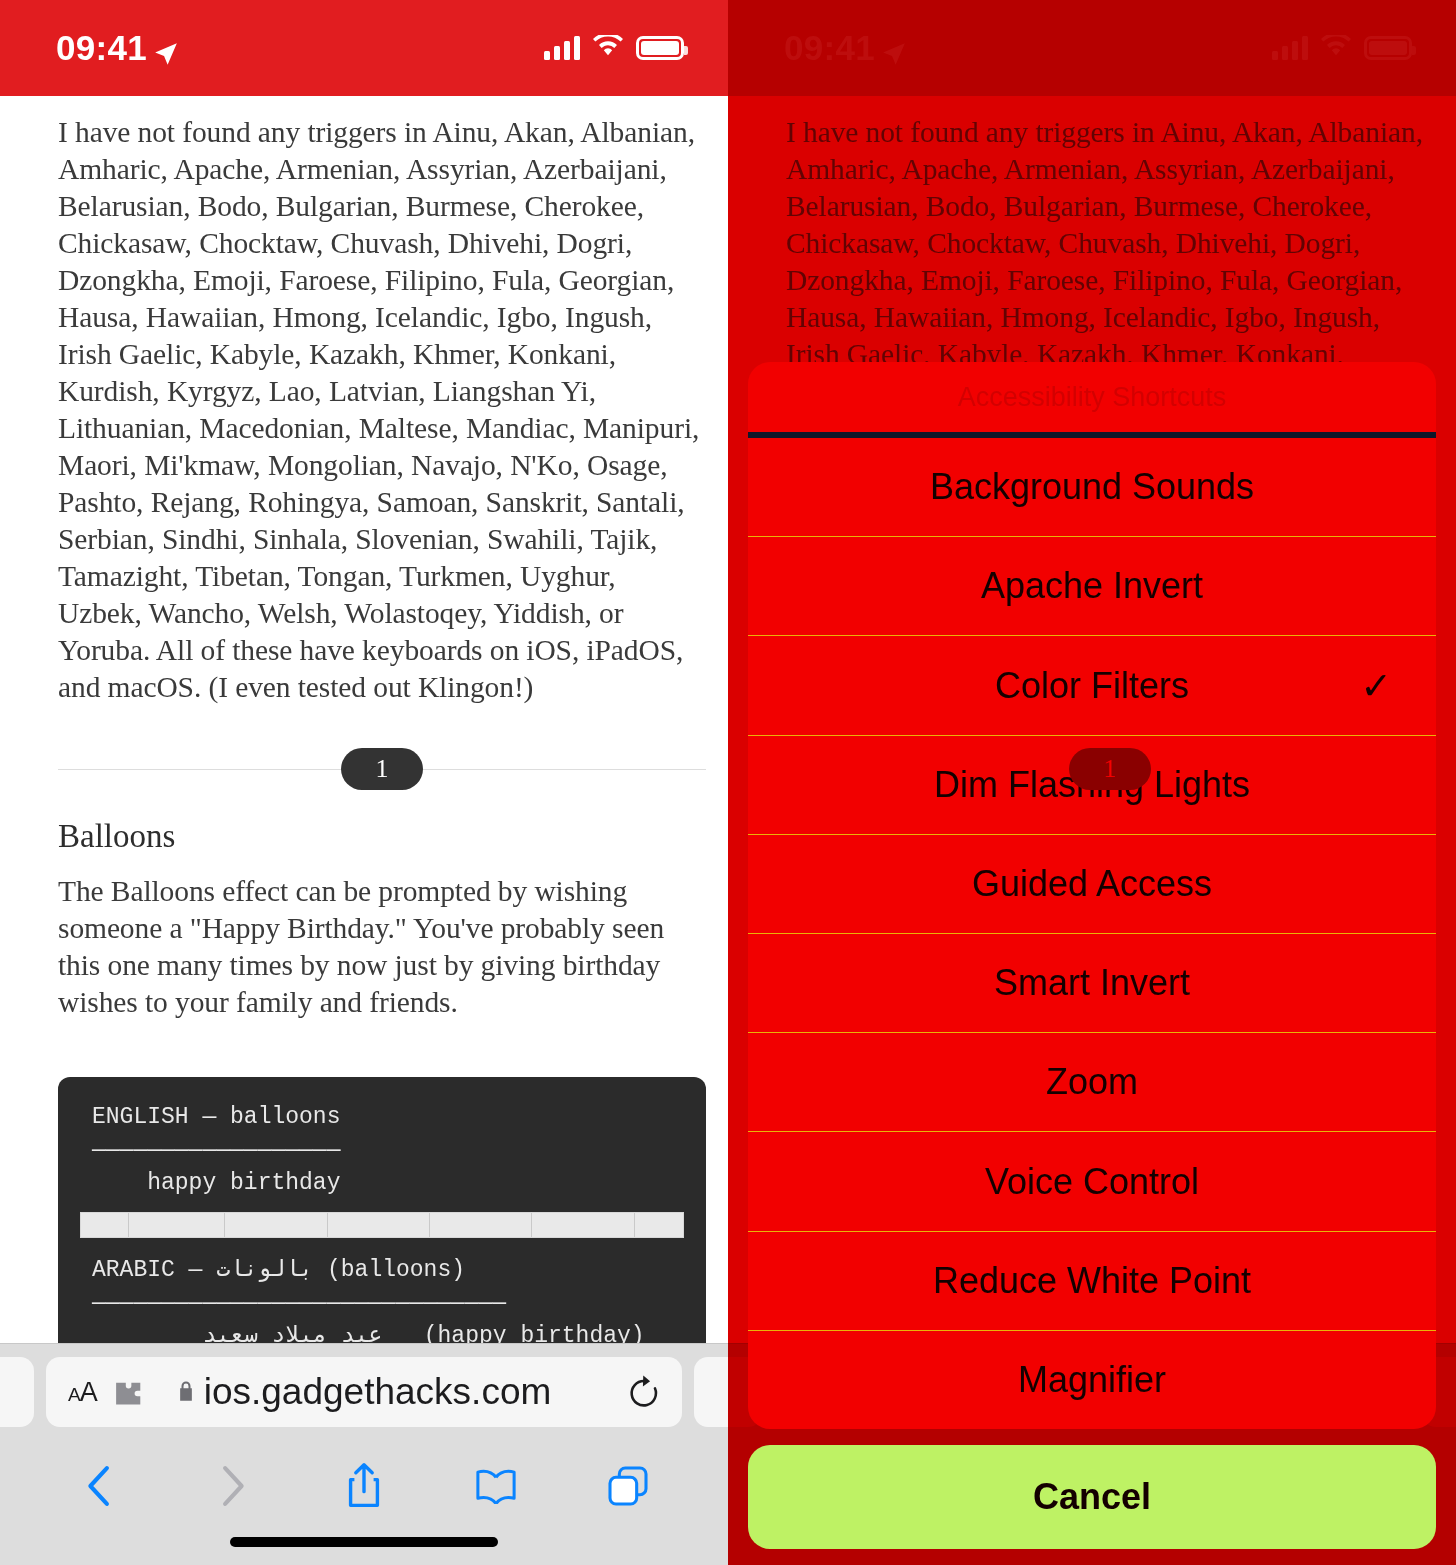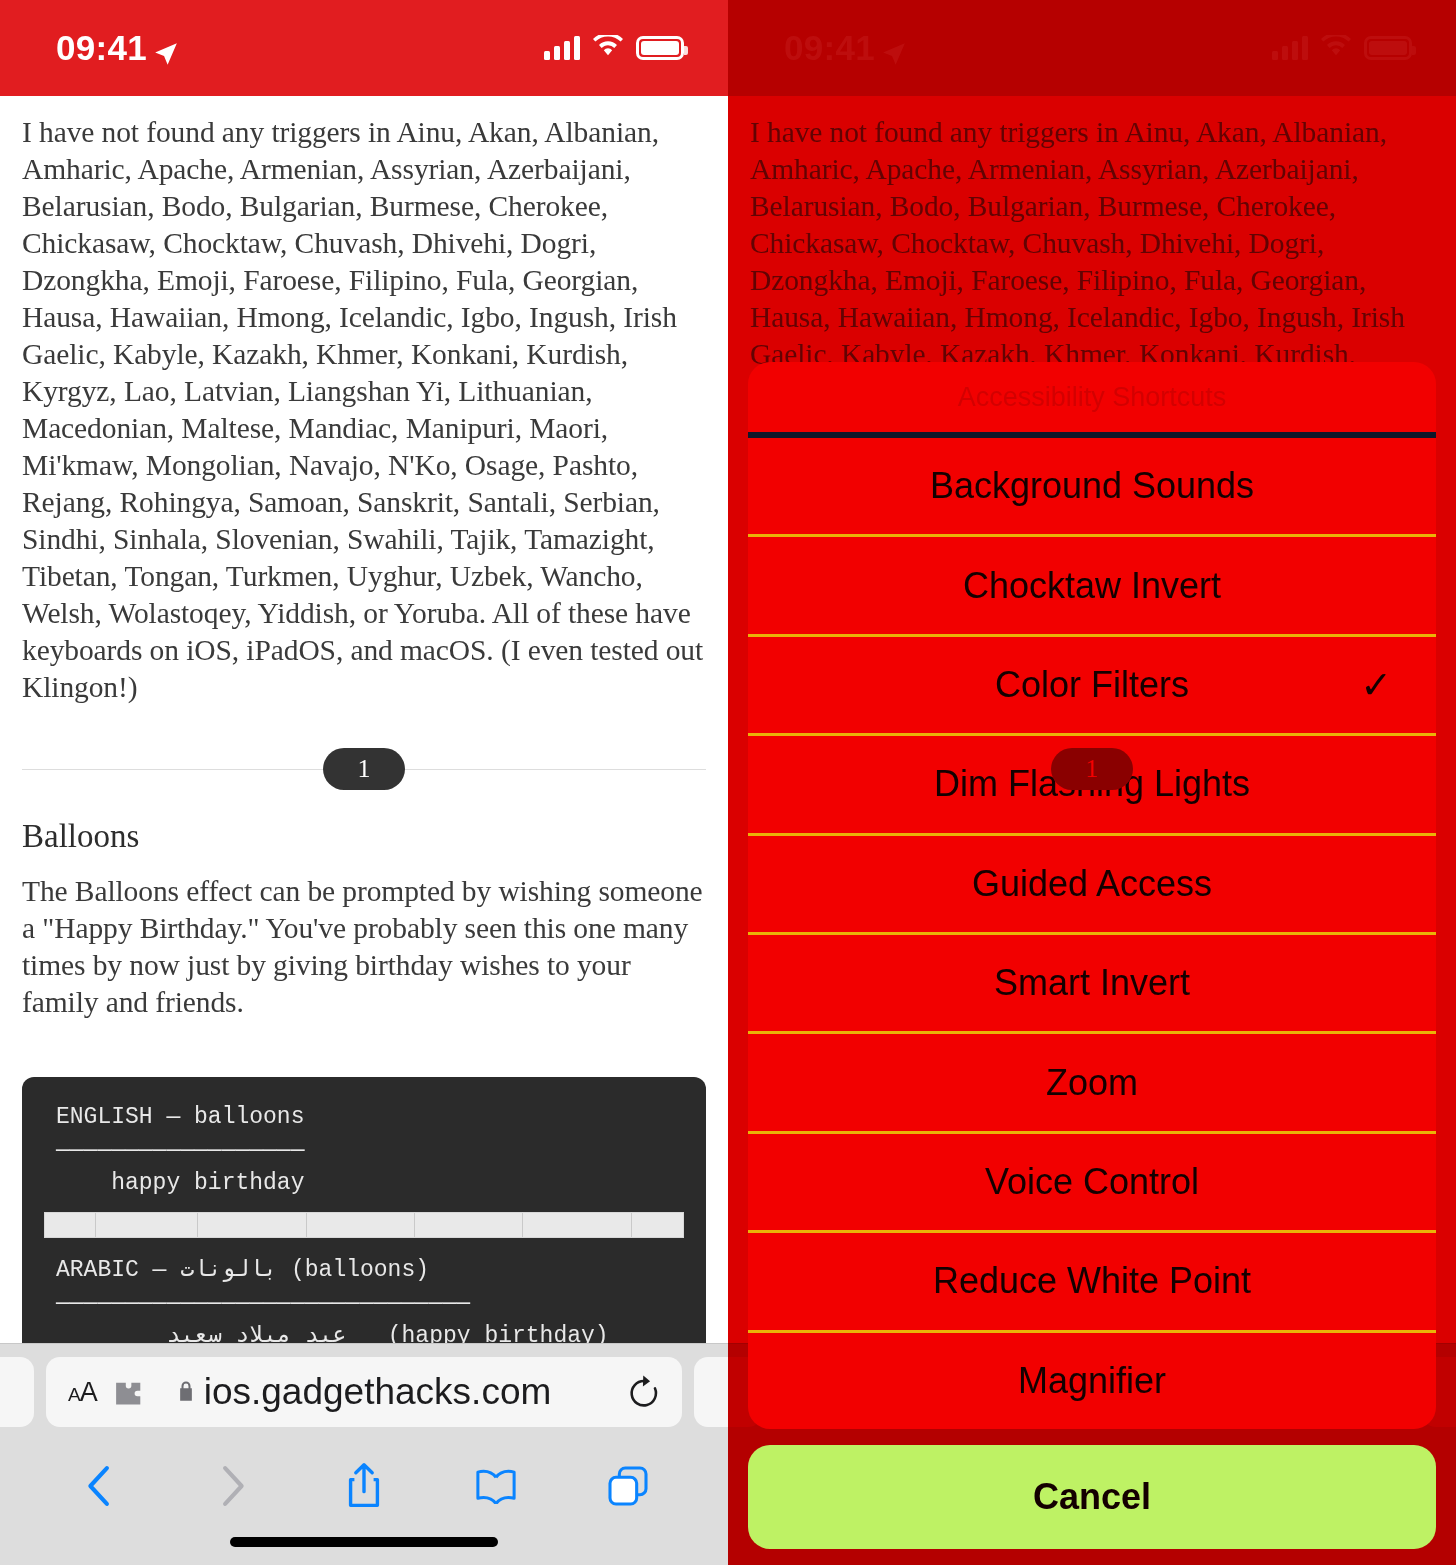--- a/index.html
+++ b/index.html
@@ -27,21 +27,21 @@
   .sb-right { display: flex; align-items: center; gap: 13px; }
   .bars { display: flex; align-items: flex-end; gap: 4px; height: 24px; }
   .bars i { display:block; width: 6px; background: #fff; border-radius: 1.5px; }
   .bars i:nth-child(1){height:9px} .bars i:nth-child(2){height:14px}
   .bars i:nth-child(3){height:19px} .bars i:nth-child(4){height:24px}
   .batt { width: 48px; height: 24px; border: 3px solid #fff; border-radius: 7px; position: relative; padding: 2px; }
   .batt:after { content:""; position:absolute; right:-7px; top:7px; width:4px; height:9px; background:#fff; border-radius:0 2px 2px 0; opacity:.85;}
   .batt em { display:block; height:100%; background:#fff; border-radius:3px; }
 
   
-  .article { padding: 0 22px; background:#fff; }
+  .article { padding: 0 22px; background:#fff;margin-left:36px; }
   .para {
     font-family: "Liberation Serif", serif;
     font-size: 29.5px; line-height: 37px; color: #3a3a3a;
     margin-top: 18px; letter-spacing: -0.1px;
   }
   .divider-wrap { position: relative; height: 70px; margin: 28px 0 10px; display:flex; align-items:center; justify-content:center;}
   .divider-wrap:before { content:""; position:absolute; left:0; right:0; top:50%; height:1px; background:#dddddd; }
   .pagepill {
     position: relative; z-index:2; background:#333333; color:#fff;
     font-family:"Liberation Serif", serif; font-size:26px;
@@ -125,21 +125,21 @@
     flex: 1 1 auto; display:flex; flex-direction:column;
   }
   .sheet-title {
     flex:0 0 76px; display:flex; align-items:center; justify-content:center;
     color:#D30000; font-size:27px; border-bottom:6px solid #0f172a;
   }
   .sheet-item {
     flex:1 1 0; min-height:0;
     display:flex; align-items:center; justify-content:center;
     position:relative; color:#140000; font-size:36px;
-    border-bottom:3px solid #eab308;
+    border-bottom:1px solid #eab308;
   }
   .sheet-item .check {
     position:absolute; right:44px; font-size:38px; color:#140000; line-height:1;
   }
   .sheet-cancel {
     flex:0 0 104px; background:#bef264; border-radius:22px;
     display:flex; align-items:center; justify-content:center;
     color:#140000; font-size:36px; font-weight:700;
   }
 </style>
@@ -380,21 +380,21 @@
     <div class="dimmer"></div>
 
     <div class="sheet">
       <div class="sheet-group">
         <div class="sheet-title">Accessibility Shortcuts</div>
 
         <div class="sheet-item">
           <span>Background Sounds</span>
         </div>
         <div class="sheet-item">
-          <span>Chocktaw Invert</span>
+          <span>Apache Invert</span>
         </div>
         <div class="sheet-item">
           <span>Color Filters</span>
           <span class="check">✓</span>
         </div>
         <div class="sheet-item">
           <span>Dim Flashing Lights</span>
         </div>
         <div class="sheet-item">
           <span>Guided Access</span>

